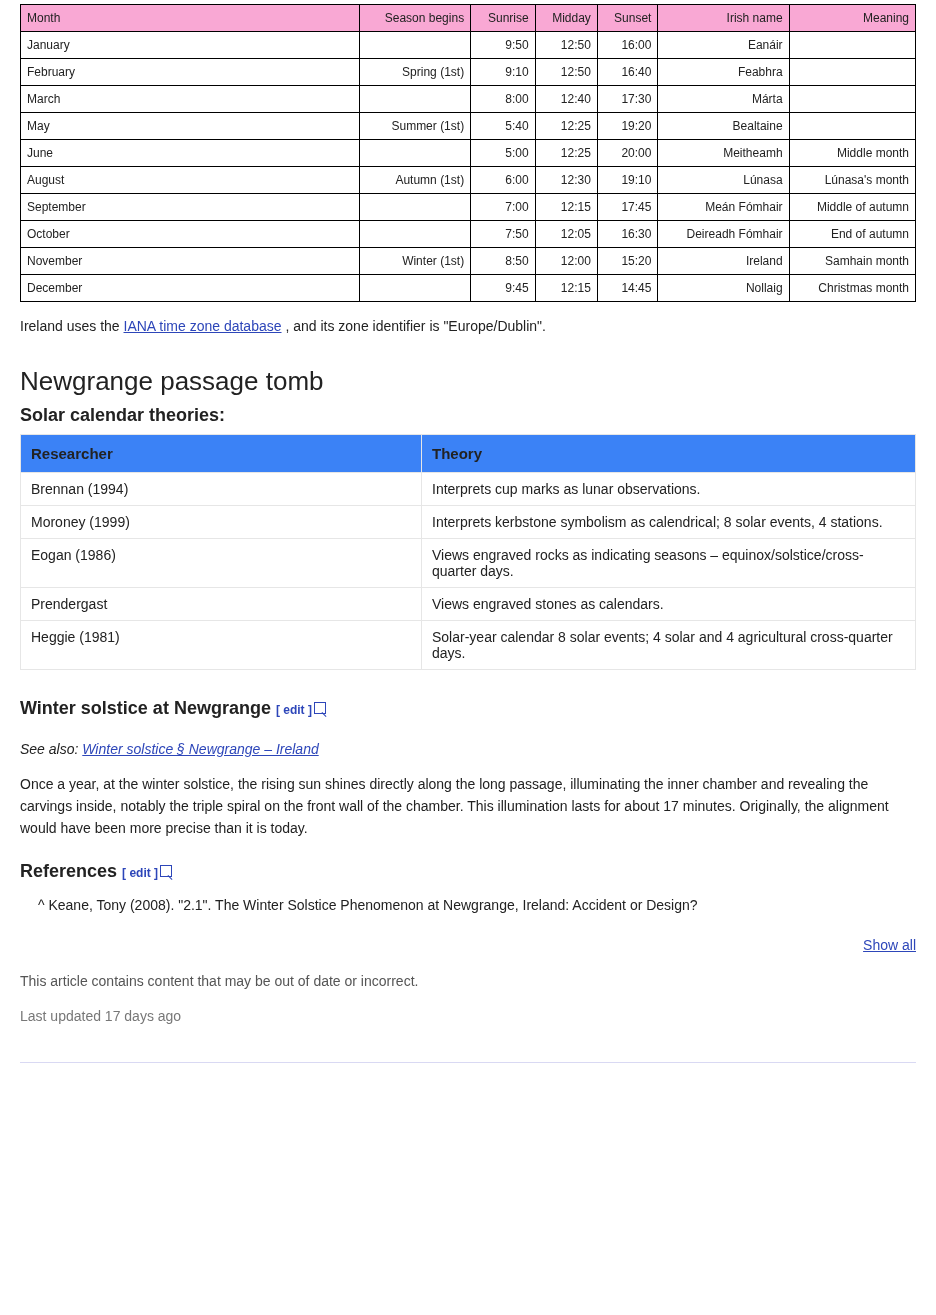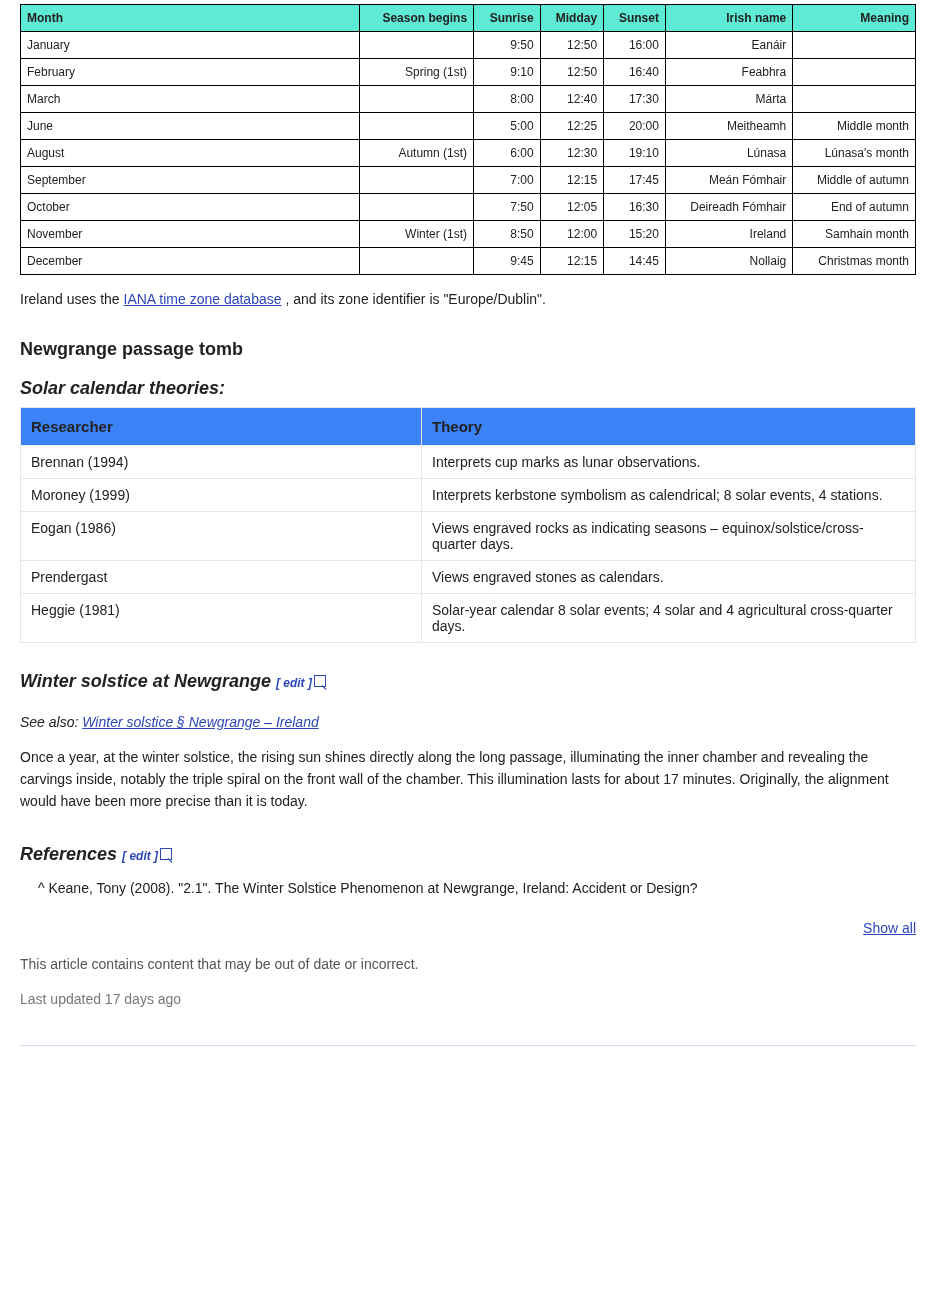--- a/index.html
+++ b/index.html
@@ -1,25 +1,25 @@
 <!DOCTYPE html>
 <html><head>
   <meta charset="utf-8">
   <style>
     body { margin:0; padding:0; font-family: "Helvetica Neue", Arial, sans-serif; color:#222; background:#fff; }
     .page { width:896px; margin:0 auto; padding:0 20px 40px 20px; }
     table.t1 { border-collapse:collapse; width:100%; margin-top:4px; }
     table.t1 th, table.t1 td { border:1px solid #000; font-size:12px; padding:6px 6px; text-align:left; vertical-align:middle; }
-    table.t1 th { background:#5eead4; font-weight:700; }
+    table.t1 th { background:#f9a8d4; font-weight:400; }
     table.t1 td.num, table.t1 th.num { text-align:right; }
     table.t1 th.month-col { width:326px; }
     p { font-size:14px; line-height:1.55; margin:14px 0; }
     a.link { color:#2d46b9; text-decoration:underline; }
-    h1.sec { font-size:18px; font-weight:700; margin:28px 0 6px 0; }
-    h2.sub { font-size:18px; font-weight:700; margin:18px 0 6px 0;font-style:italic; }
+    h1.sec { font-size:26px; font-weight:400; margin:28px 0 6px 0; }
+    h2.sub { font-size:18px; font-weight:700; margin:8px 0 6px 0; }
     table.t2 { border-collapse:collapse; width:100%; margin-top:8px; }
     table.t2 th { background:#3b82f6; font-size:15px; font-weight:700; text-align:left; padding:10px 10px; border:1px solid #e6e6e6; }
     table.t2 td { font-size:14px; text-align:left; padding:8px 10px; border:1px solid #e6e6e6; vertical-align:top; }
     table.t2 td.k { width:380px; }
     ul.toc { list-style:none; padding-left:18px; margin:6px 0 18px 0; }
     ul.toc li { font-size:14px; line-height:1.6; }
     .edit { font-size:12px; color:#2d46b9; }
     .ed-hdr { display:flex; align-items:center; gap:8px; }
     .sq { display:inline-block; width:10px; height:10px; border:1px solid #2d46b9; margin-left:2px; position:relative; }
     .sq::after { content:""; position:absolute; right:-2px; bottom:-2px; width:6px; height:1px; background:#2d46b9; transform:rotate(45deg); }
@@ -66,20 +66,29 @@
         <tr>
           <td>March</td>
           <td class="num"></td>
           <td class="num">8:00</td>
           <td class="num">12:40</td>
           <td class="num">17:30</td>
           <td class="num">Márta</td>
           <td class="num"></td>
         </tr>
         <tr>
+          <td>May</td>
+          <td class="num">Summer (1st)</td>
+          <td class="num">5:40</td>
+          <td class="num">12:25</td>
+          <td class="num">19:20</td>
+          <td class="num">Bealtaine</td>
+          <td class="num"></td>
+        </tr>
+        <tr>
           <td>June</td>
           <td class="num"></td>
           <td class="num">5:00</td>
           <td class="num">12:25</td>
           <td class="num">20:00</td>
           <td class="num">Meitheamh</td>
           <td class="num">Middle month</td>
         </tr>
         <tr>
           <td>August</td>

